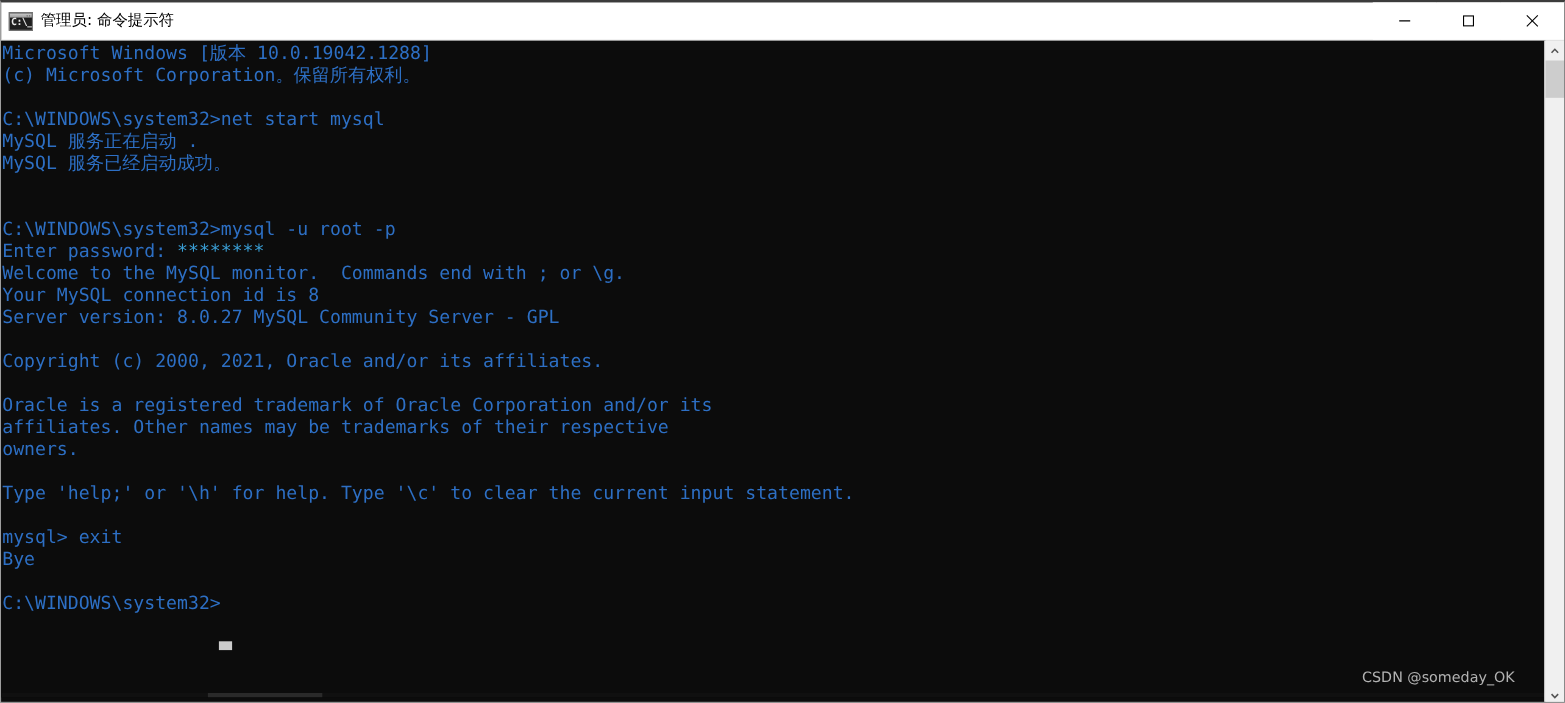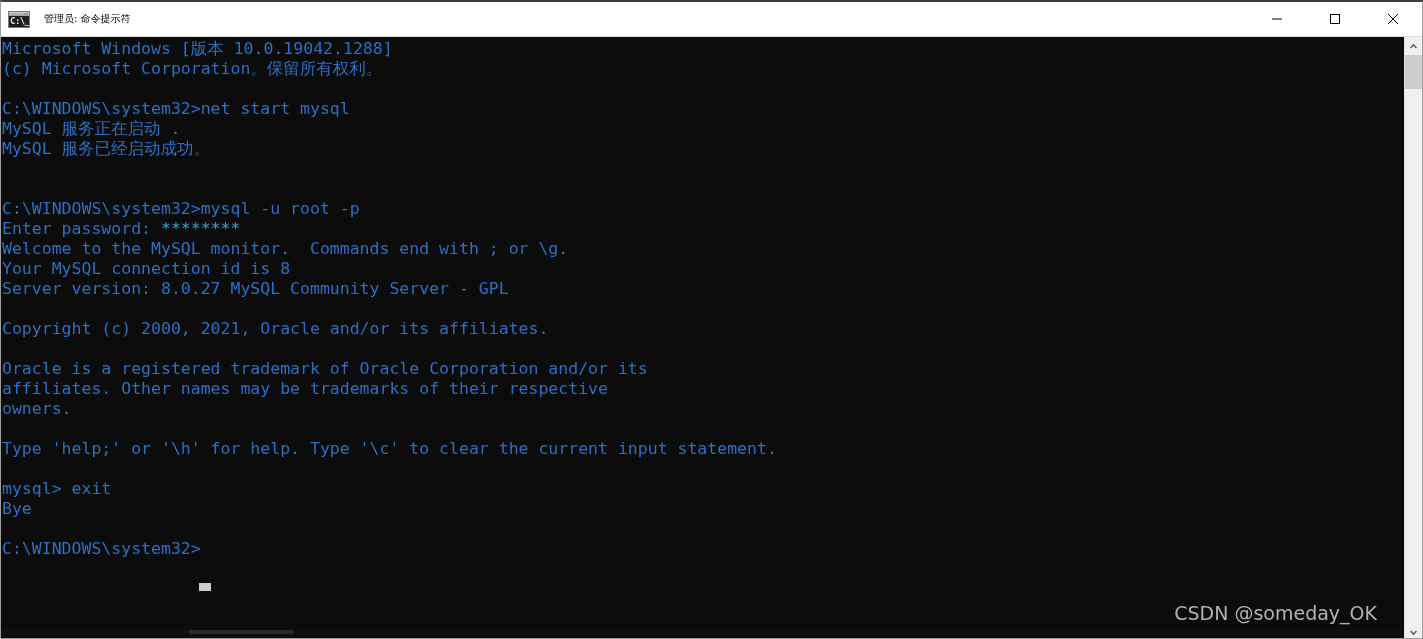--- a/index.html
+++ b/index.html
@@ -81,22 +81,22 @@
     top: 4px;
     left: 1px;
     color: #e8e8e8;
     font-family: "DejaVu Sans Mono", monospace;
     font-size: 9px;
     line-height: 11px;
     font-weight: bold;
     letter-spacing: -0.5px;
   }
   .title-text {
-    margin-left: 14px;
-    font-size: 10px;
+    margin-left: 7px;
+    font-size: 14px;
     color: #000000;
     white-space: nowrap;
     font-family: "DejaVu Sans", "Liberation Sans", sans-serif;
   }
 
   
   .winbtns {
     display: flex;
     height: 34px;
     flex: 0 0 auto;
@@ -146,21 +146,21 @@
     height: 8px;
     background: #cccccc;
   }
 
   
   #watermark {
     position: absolute;
     right: 28px;
     bottom: 10px;
     color: #cfcfcf;
-    font-size: 19px;
+    font-size: 13px;
     font-family: "DejaVu Sans", "Liberation Sans", sans-serif;
     opacity: 0.85;
     white-space: nowrap;
   }
 
   
   #vscroll {
     position: absolute;
     top: 35px;
     right: 0;

